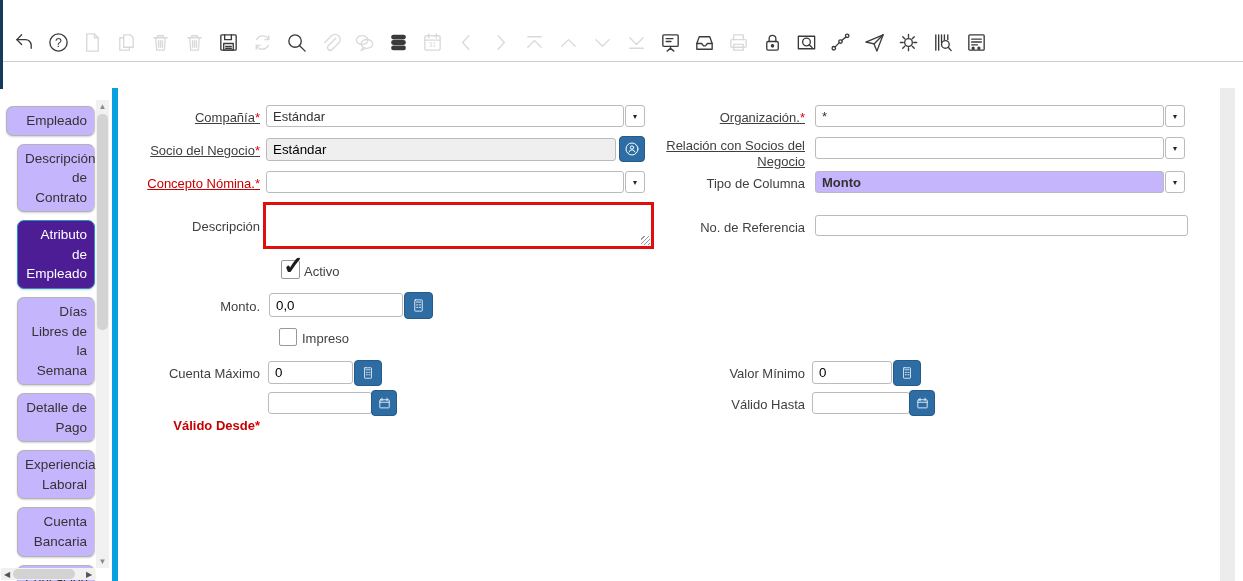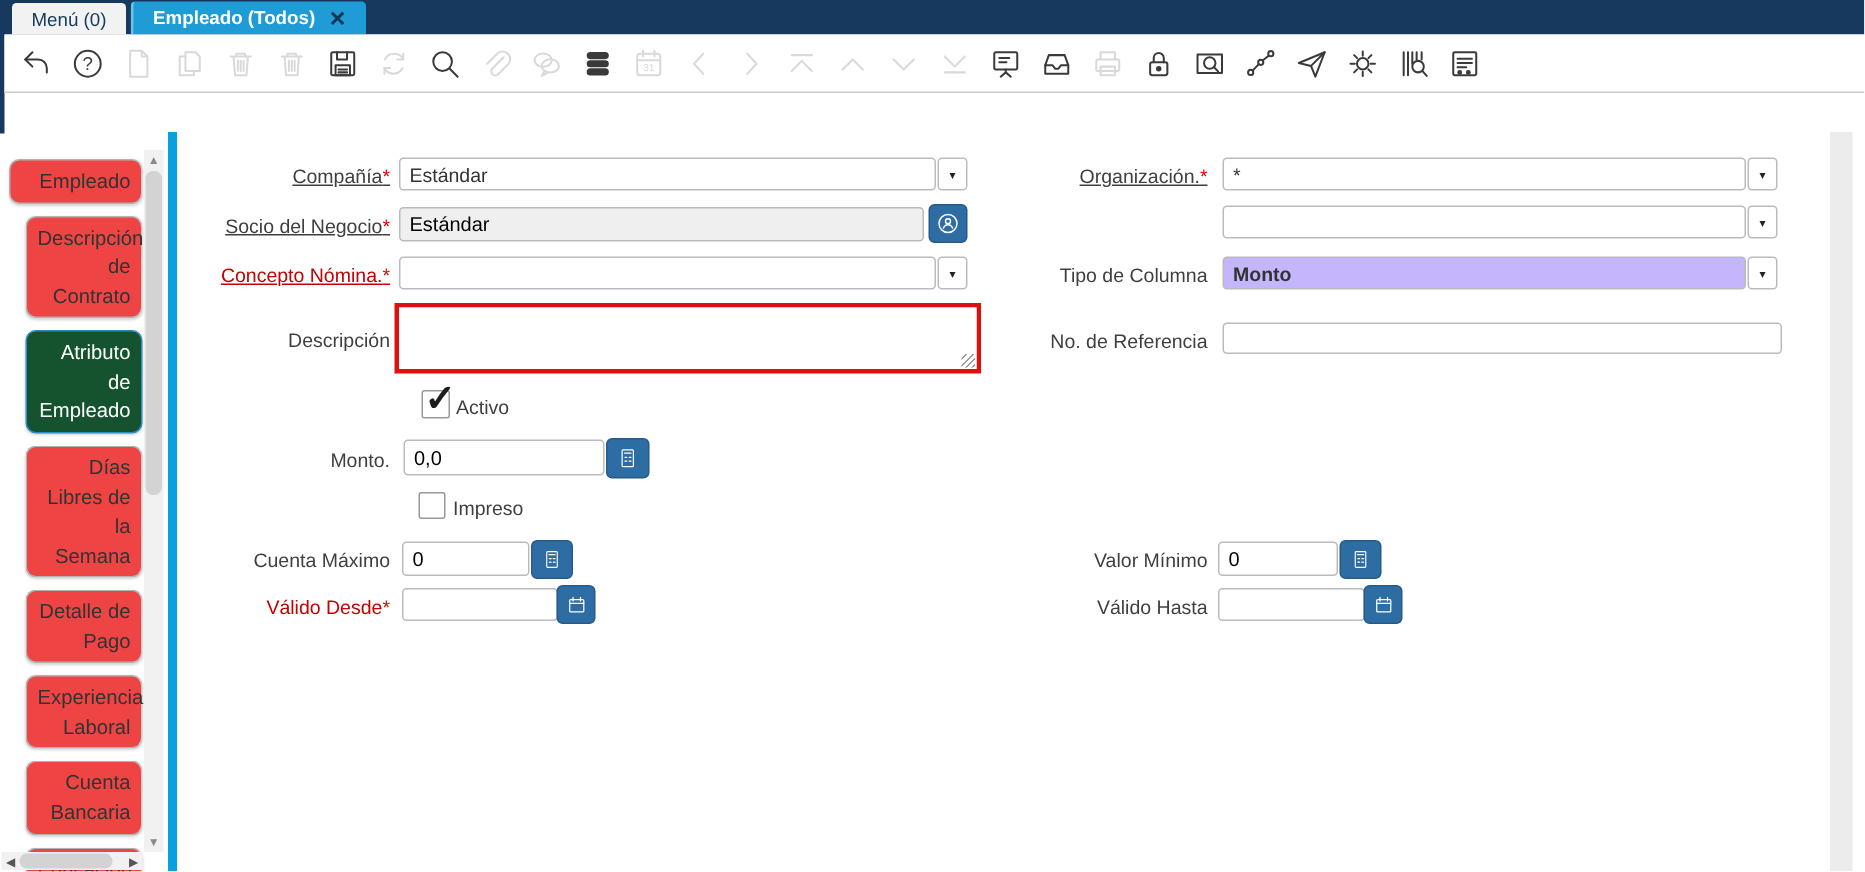--- a/index.html
+++ b/index.html
@@ -17,24 +17,24 @@
 
   
   .toolbar { position:absolute; top:23px; left:3px; right:0; height:39px; background:#fff; border-bottom:1px solid #ccc; display:flex; align-items:center; padding-left:4px; }
   .ticon { width:34px; height:30px; display:flex; align-items:center; justify-content:center; color:#3a3a3a; cursor:pointer; }
   .ticon.disabled { color:#d9d9d9; cursor:default; }
   .ticon svg { stroke:currentColor; fill:none; stroke-width:1.4; stroke-linecap:round; stroke-linejoin:round; }
   .ticon svg text { stroke:none; fill:currentColor; }
 
   
   .side-tabs { position:absolute; left:0; top:106px; width:95px; display:flex; flex-direction:column; gap:8px; }
-  .stab { border:1px solid #b3b3b3; border-right-color:#c9c9c9; border-radius:7px; background:#ef4444; color:#333;
+  .stab { border:1px solid #b3b3b3; border-right-color:#c9c9c9; border-radius:7px; background:#c4b5fd; color:#333;
           font-size:13.5px; line-height:1.45; text-align:right; padding:4px 7px; margin-left:17px; box-shadow:0 1px 2px rgba(0,0,0,.18); cursor:pointer; }
   .stab.first { margin-left:6px; }
-  .stab.active { background:#14532d; border-color:#2f8cc4; color:#fff; }
+  .stab.active { background:#4c1d95; border-color:#2f8cc4; color:#fff; }
   .vscroll { position:absolute; left:96px; top:100px; width:13px; height:468px; background:#f1f1f1; }
   .vscroll .thumb { position:absolute; left:1px; top:14px; width:11px; height:216px; background:#d3d3d3; border-radius:5px; }
   .sarrow { position:absolute; left:0; width:13px; height:13px; color:#8a8a8a; font-size:8px; display:flex; align-items:center; justify-content:center; cursor:pointer; }
   .hscroll { position:absolute; left:1px; top:568px; width:94px; height:12px; background:#f1f1f1; }
   .hscroll .thumb { position:absolute; left:12px; top:1px; width:62px; height:10px; background:#d3d3d3; border-radius:5px; }
   .harrow { position:absolute; top:0; width:12px; height:12px; color:#555; font-size:8px; display:flex; align-items:center; justify-content:center; cursor:pointer; }
   .splitter { position:absolute; left:112px; top:88px; width:6px; height:493px; background:#09a0e1; cursor:col-resize; }
   .main-scroll-strip { position:absolute; left:1220px; top:88px; width:15px; height:493px; background:#ececec; }
 
   
@@ -58,29 +58,20 @@
              background:repeating-linear-gradient(135deg, transparent 0 2px, #9a9a9a 2px 3px); cursor:nwse-resize; }
   .cb { position:absolute; width:19px; height:19px; border:1px solid #999; border-radius:2px; background:#fff; cursor:pointer; }
   .cb .mark { position:absolute; top:-10px; left:1px; font-size:25px; font-weight:bold; color:#1c1c1c; }
   .cb-label { position:absolute; font-size:13px; color:#3f3f3f; }
 </style>
 </head>
 <body>
 
 <div class="window">
 
-  <div class="tabbar">
-    <div class="wtab inactive">
-      <span>Menú (0)</span>
-    </div>
-    <div class="wtab active">
-      <span>Empleado (Todos)</span>
-      <span class="x">✕</span>
-    </div>
-  </div>
   <div class="left-navy"></div>
 
   <div class="toolbar">
     <div class="ticon">
         <svg width="23" height="23" viewBox="0 0 24 24">
           <path d="M9 14 L4 9 L9 4"></path>
           <path d="M4 9 h9 a6 6 0 0 1 6 6 v3"></path>
         </svg>
       </div>
     <div class="ticon">
@@ -307,20 +298,23 @@
   </div>
   <input type="text" class="textfld ro" style="left: 266px; top: 138px; width: 350px; height: 23px;" value="Estándar">
   <div class="bluebtn" style="left:619px; top:136px; width:26px; height:26px;">
     <svg width="18" height="18" viewBox="0 0 24 24">
         <circle cx="12" cy="12" r="8"></circle>
         <circle cx="12" cy="10" r="2.2"></circle>
         <path d="M8 16 a4.2 4.2 0 0 1 8 0"></path>
       </svg>
   </div>
 
+  <div class="lbl link" style="left:660px; top:138px; width:145px;">
+    <span>Relación con Socios del Negocio</span>
+  </div>
   <div class="combo" style="left:815px; top:137px; width:370px;">
     <input type="text" style="">
     <div class="arrowbtn">
         <span>▾</span>
       </div>
   </div>
 
   <div class="lbl link req-missing" style="left:110px; top:176px; width:150px;">
     <span>Concepto Nómina.</span><span class="ast">*</span>
   </div>
@@ -391,21 +385,21 @@
   </div>
   <input type="text" class="textfld num" style="left: 812px; top: 361px; width: 80px; height: 23px;" value="0">
   <div class="bluebtn" style="left:893px; top:360px; width:28px; height:26px;">
     <svg width="14" height="14" viewBox="0 0 24 24">
         <rect x="6" y="3" width="12" height="18" rx="1"></rect>
         <path d="M8.5 6.5 h7"></path>
         <path d="M9 11 h2 M13.5 11 h2 M9 15 h2 M13.5 15 h2"></path>
       </svg>
   </div>
 
-  <div class="lbl req-missing" style="left:130px; top:397px; width:130px;">
+  <div class="lbl req-missing" style="left:130px; top:418px; width:130px;font-weight:bold;">
     <span>Válido Desde</span><span class="ast">*</span>
   </div>
   <input type="text" class="textfld" style="left: 268px; top: 392px; width: 104px; height: 22px;">
   <div class="bluebtn" style="left:371px; top:390px; width:26px; height:26px;">
     <svg width="15" height="15" viewBox="0 0 24 24">
         <rect x="4.5" y="6" width="15" height="13" rx="1"></rect>
         <path d="M8 3.5 v4 M16 3.5 v4 M4.5 10 h15"></path>
       </svg>
   </div>
 

